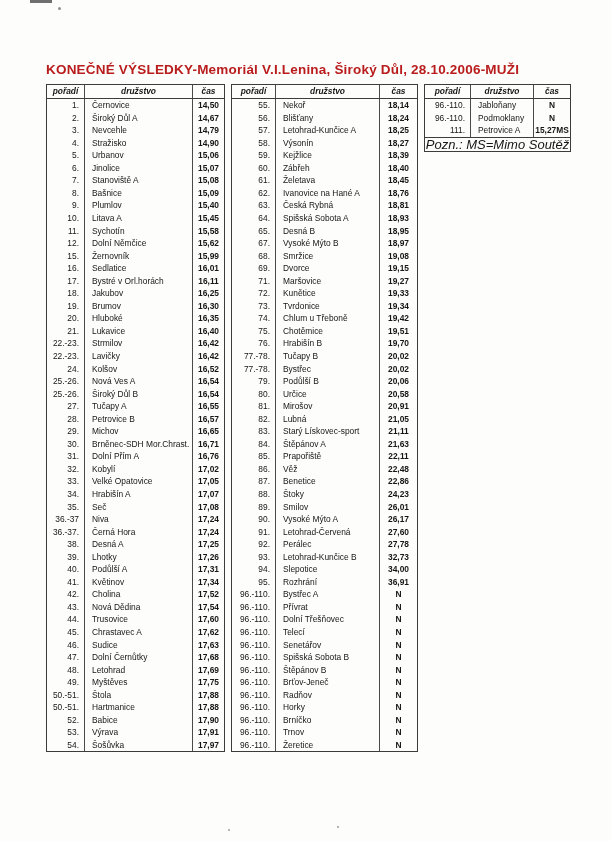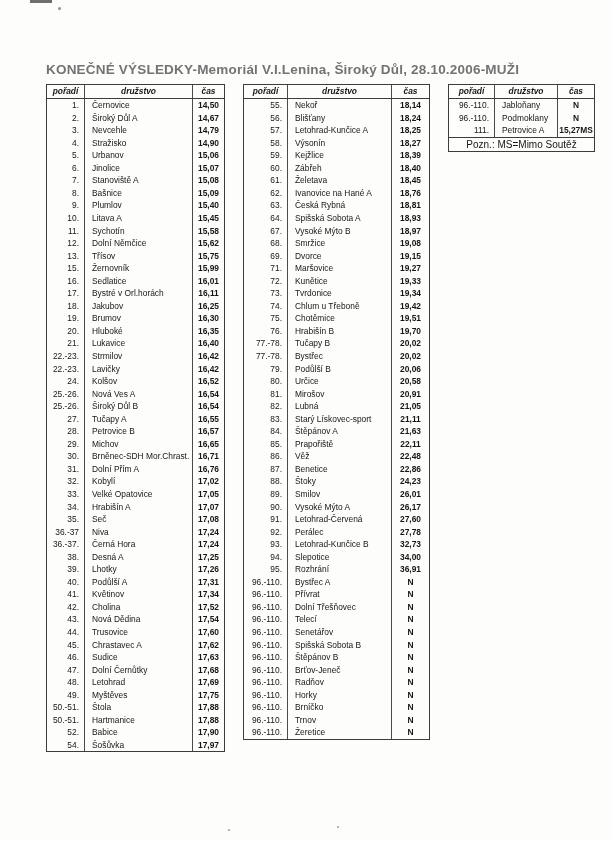--- a/index.html
+++ b/index.html
@@ -4,40 +4,40 @@
 <style>
   html,body{margin:0;padding:0;background:#e8e8e8;}
   .page{
     position:relative;width:612px;height:841px;margin:0 auto;
     background:#fdfdfb;overflow:hidden;
     font-family:"Liberation Sans",sans-serif;color:#161616;
   }
   .page-title{
     position:absolute;left:46px;top:62px;
     font-size:13.5px;font-weight:bold;letter-spacing:0.2px;white-space:nowrap;
-    color:#737373;
+    color:#b91c1c;
   }
   .tables{position:absolute;left:46px;top:84px;display:flex;align-items:flex-start;}
-  .dtable{border:1.5px solid #3c3c3c;margin-right:18px;background:#fdfdfb;}
+  .dtable{border:1.5px solid #3c3c3c;margin-right:6px;background:#fdfdfb;}
   .thead{display:flex;border-bottom:1.3px solid #3c3c3c;height:13px;}
   .thead .cell{font-style:italic;font-weight:bold;justify-content:center !important;padding:0 !important;}
   .trow{display:flex;height:12.55px;}
   .cell{
     box-sizing:border-box;display:flex;align-items:center;height:100%;
     font-size:8.4px;line-height:1;white-space:nowrap;overflow:visible;
   }
   .c0{justify-content:flex-end;padding-right:5px;border-right:1px solid #4a4a4a;}
   .c1{justify-content:flex-start;padding-left:7px;border-right:1px solid #4a4a4a;}
   .c2{justify-content:center;font-weight:bold;}
   .t0 .c0{width:38px}.t0 .c1{width:108px}.t0 .c2{width:31px}
   .t1 .c0{width:44px}.t1 .c1{width:104px}.t1 .c2{width:37px}
   .t2 .c0{width:46px}.t2 .c1{width:63px}.t2 .c2{width:36px}
   .tnote{
     border-top:1px solid #3c3c3c;height:13px;display:flex;align-items:center;
-    justify-content:center;font-size:10px;white-space:nowrap;
+    justify-content:center;font-size:13px;white-space:nowrap;font-style:italic;
   }
   
   .artifact{position:absolute;background:#8a8a8a;}
   .a-dash{left:30px;top:0;width:22px;height:3px;background:#6f6f6f;}
   .a-speck1{left:58px;top:7px;width:3px;height:3px;border-radius:50%;background:#909090;}
   .a-speck2{left:228px;top:829px;width:2px;height:2px;background:#b5b5b5;}
   .a-speck3{left:337px;top:826px;width:2px;height:2px;background:#b5b5b5;}
 </style>
 </head>
 <body>
@@ -114,25 +114,20 @@
             <div class="cell c0">11.</div>
             <div class="cell c1">Sychotín</div>
             <div class="cell c2">15,58</div>
           </div>
           <div class="trow">
             <div class="cell c0">12.</div>
             <div class="cell c1">Dolní Němčice</div>
             <div class="cell c2">15,62</div>
           </div>
           <div class="trow">
-            <div class="cell c0">13.</div>
-            <div class="cell c1">Třísov</div>
-            <div class="cell c2">15,75</div>
-          </div>
-          <div class="trow">
             <div class="cell c0">15.</div>
             <div class="cell c1">Žernovník</div>
             <div class="cell c2">15,99</div>
           </div>
           <div class="trow">
             <div class="cell c0">16.</div>
             <div class="cell c1">Sedlatice</div>
             <div class="cell c2">16,01</div>
           </div>
           <div class="trow">
@@ -307,20 +302,25 @@
           </div>
           <div class="trow">
             <div class="cell c0">50.-51.</div>
             <div class="cell c1">Hartmanice</div>
             <div class="cell c2">17,88</div>
           </div>
           <div class="trow">
             <div class="cell c0">52.</div>
             <div class="cell c1">Babice</div>
             <div class="cell c2">17,90</div>
+          </div>
+          <div class="trow">
+            <div class="cell c0">53.</div>
+            <div class="cell c1">Výrava</div>
+            <div class="cell c2">17,91</div>
           </div>
           <div class="trow">
             <div class="cell c0">54.</div>
             <div class="cell c1">Šošůvka</div>
             <div class="cell c2">17,97</div>
           </div>
         </div>
     </div>
 
     <div class="dtable t1">
@@ -374,20 +374,25 @@
             <div class="cell c0">63.</div>
             <div class="cell c1">Česká Rybná</div>
             <div class="cell c2">18,81</div>
           </div>
           <div class="trow">
             <div class="cell c0">64.</div>
             <div class="cell c1">Spišská Sobota A</div>
             <div class="cell c2">18,93</div>
           </div>
           <div class="trow">
+            <div class="cell c0">65.</div>
+            <div class="cell c1">Desná B</div>
+            <div class="cell c2">18,95</div>
+          </div>
+          <div class="trow">
             <div class="cell c0">67.</div>
             <div class="cell c1">Vysoké Mýto B</div>
             <div class="cell c2">18,97</div>
           </div>
           <div class="trow">
             <div class="cell c0">68.</div>
             <div class="cell c1">Smržice</div>
             <div class="cell c2">19,08</div>
           </div>
           <div class="trow">

